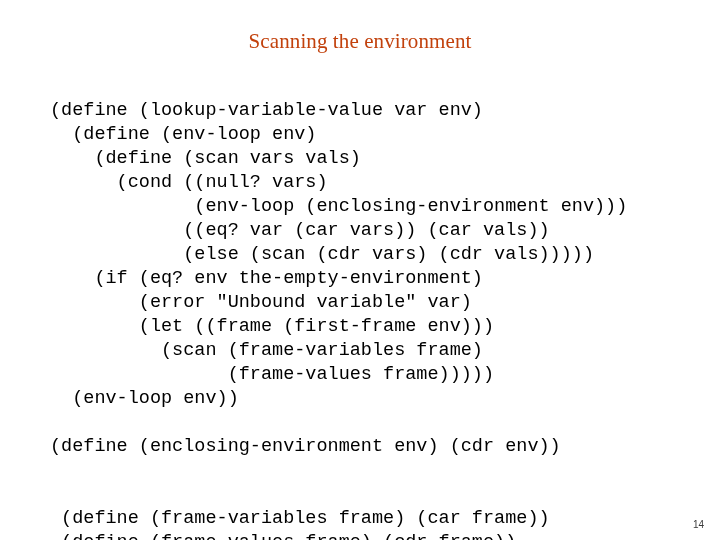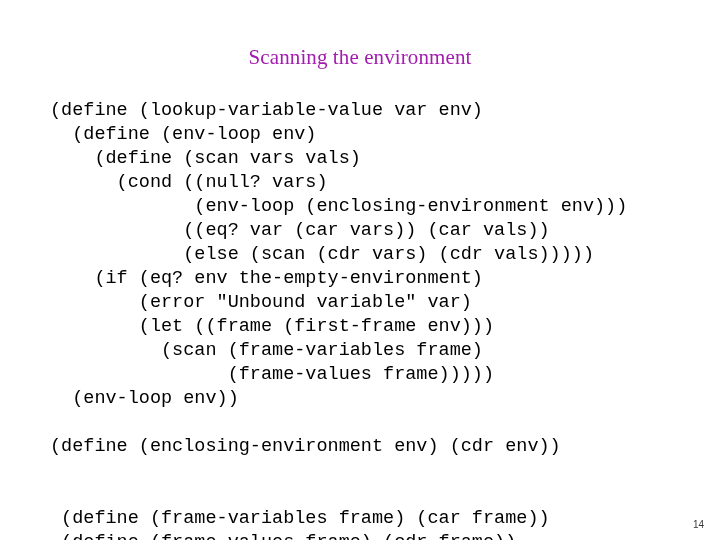--- a/index.html
+++ b/index.html
@@ -66,19 +66,19 @@
     line-height: 12px;
     color: #3a3a3a;
     text-align: left;
   }
 </style>
 </head>
 <body>
 
 <div id="slide" style="background: rgb(255, 255, 255);">
 
-  <h1 id="slide-title" style="color: #a21caf; margin-top: 16px;">Scanning the environment</h1>
+  <h1 id="slide-title" style="color: #c2410c;">Scanning the environment</h1>
 
   <div id="code-block" style="color: rgb(0, 0, 0);"><span class="code-line">(define (lookup-variable-value var env)</span><span class="code-line">  (define (env-loop env)</span><span class="code-line">    (define (scan vars vals)</span><span class="code-line">      (cond ((null? vars)</span><span class="code-line">             (env-loop (enclosing-environment env)))</span><span class="code-line">            ((eq? var (car vars)) (car vals))</span><span class="code-line">            (else (scan (cdr vars) (cdr vals)))))</span><span class="code-line">    (if (eq? env the-empty-environment)</span><span class="code-line">        (error "Unbound variable" var)</span><span class="code-line">        (let ((frame (first-frame env)))</span><span class="code-line">          (scan (frame-variables frame)</span><span class="code-line">                (frame-values frame)))))</span><span class="code-line">  (env-loop env))</span><span class="code-line blank"></span><span class="code-line">(define (enclosing-environment env) (cdr env))</span><span class="code-line blank"></span><span class="code-line blank"></span><span class="code-line"> (define (frame-variables frame) (car frame))</span><span class="code-line"> (define (frame-values frame) (cdr frame))</span></div>
 
   <div id="page-number">14</div>
 
 </div>
 
 </body></html>

